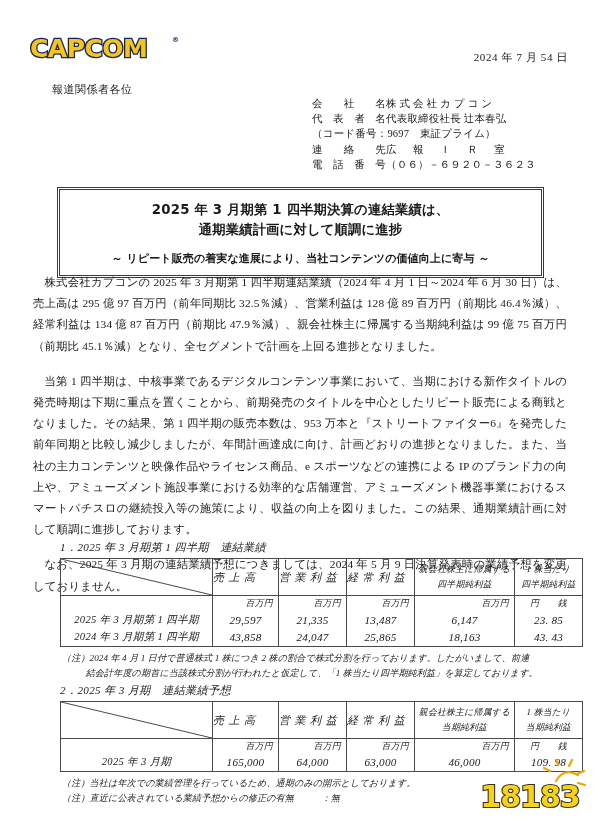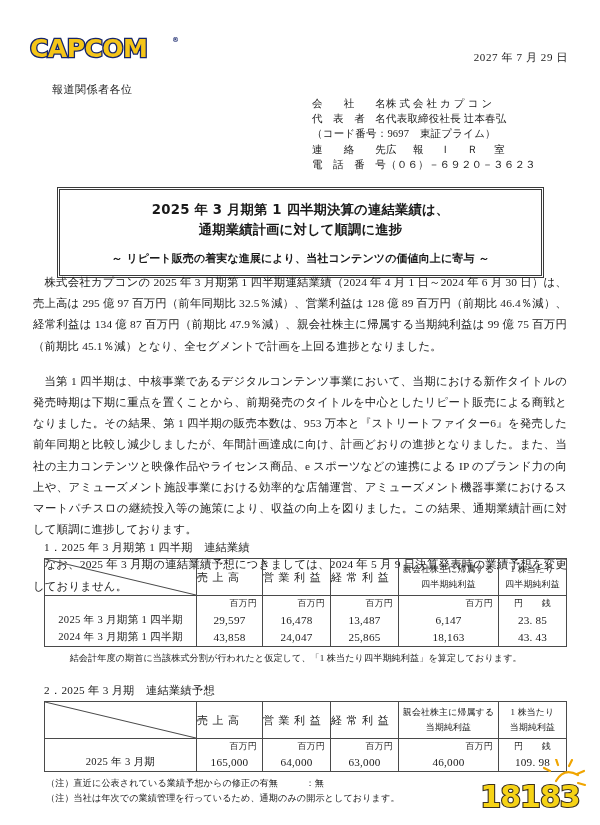--- a/index.html
+++ b/index.html
@@ -118,22 +118,23 @@
     line-height: 21.2px;
     text-align: justify;
     text-justify: inter-character;
     text-indent: 1em;
     letter-spacing: 0.15px;
   }
 
   
   .section {
     position: absolute;
-    left: 44px;
+    left: 60px;
     width: 520px;
+    font-style: italic;
   }
   .sec1 { top: 540px; }
   .sec2 { top: 683px; }
   .sec-title {
     font-size: 11.2px;
     margin-bottom: 3px;
     letter-spacing: 0.3px;
   }
   table.fin {
     border-collapse: collapse;
@@ -223,21 +224,21 @@
   }
 </style>
 </head>
 <body>
 
 <div class="page">
 
   <div class="header">
     <div class="logo">CAPCOM</div>
     <div class="logo-reg">®</div>
-    <div class="date">2027 年 7 月 29 日</div>
+    <div class="date">2024 年 7 月 54 日</div>
   </div>
 
   <div class="addressee">報道関係者各位</div>
 
   <div class="company-block">
     <div class="cb-row">
       <span class="cb-label">会 社 名</span>
       <span class="cb-val">株 式 会 社 カ プ コ ン</span>
     </div>
     <div class="cb-row">
@@ -305,36 +306,37 @@
           <td class="blank"></td>
           <td>百万円</td>
           <td>百万円</td>
           <td>百万円</td>
           <td>百万円</td>
           <td class="yensen">円　　銭</td>
         </tr>
         <tr class="data data-mid">
           <td class="period">2025 年 3 月期第 1 四半期</td>
           <td>29,597</td>
-          <td>16,478</td>
+          <td>21,335</td>
           <td>13,487</td>
           <td>6,147</td>
           <td>23. 85</td>
         </tr>
         <tr class="data last">
           <td class="period">2024 年 3 月期第 1 四半期</td>
           <td>43,858</td>
           <td>24,047</td>
           <td>25,865</td>
           <td>18,163</td>
           <td>43. 43</td>
         </tr>
       </tbody>
     </table>
     <div class="note">
+      <span class="note-line">（注）2024 年 4 月 1 日付で普通株式 1 株につき 2 株の割合で株式分割を行っております。したがいまして、前連</span>
       <span class="note-line ind">結会計年度の期首に当該株式分割が行われたと仮定して、「1 株当たり四半期純利益」を算定しております。</span>
     </div>
   </div>
 
   <div class="section sec2">
     <div class="sec-title">2．2025 年 3 月期　連結業績予想</div>
     <table class="fin">
       <colgroup>
         <col class="col-period">
           <col class="col-num">
@@ -376,22 +378,22 @@
           <td class="period">2025 年 3 月期</td>
           <td>165,000</td>
           <td>64,000</td>
           <td>63,000</td>
           <td>46,000</td>
           <td>109. 98</td>
         </tr>
       </tbody>
     </table>
     <div class="note">
+      <span class="note-line">（注）当社は年次での業績管理を行っているため、通期のみの開示としております。</span>
       <span class="note-line">（注）直近に公表されている業績予想からの修正の有無　　　：無</span>
-      <span class="note-line">（注）当社は年次での業績管理を行っているため、通期のみの開示としております。</span>
     </div>
   </div>
 
   <svg class="watermark" viewBox="0 0 120 62">
     <g stroke="#f0a500" stroke-width="2.2" stroke-linecap="round" fill="none">
       <line x1="86" y1="6" x2="84" y2="0"></line>
       <line x1="97" y1="7" x2="100" y2="1"></line>
       <line x1="105" y1="15" x2="112" y2="12"></line>
       <line x1="106" y1="24" x2="113" y2="26"></line>
       <line x1="78" y1="12" x2="72" y2="9"></line>

